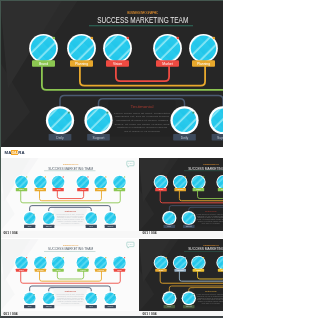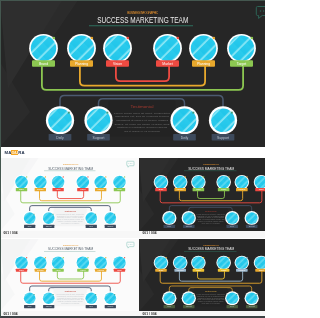--- a/index.html
+++ b/index.html
@@ -1,17 +1,17 @@
 <!DOCTYPE html>
 <html><head>
 <meta charset="utf-8">
 <style>
   html,body{margin:0;padding:0;background:#ffffff;}
   body{width:281px;height:318px;overflow:hidden;font-family:"Liberation Sans",sans-serif;}
-  .page{position:relative;width:265px;height:318px;background:#fff;overflow:hidden;}
+  .page{position:relative;width:223px;height:318px;background:#fff;overflow:hidden;}
   .pborder{position:absolute;left:0;top:0;width:281px;height:318px;box-sizing:border-box;border:1.6px solid #44574f;border-bottom:2.4px solid #3d4245;pointer-events:none;z-index:9;}
   .hero{position:absolute;left:0;top:0;width:281px;height:147px;box-sizing:border-box;overflow:hidden;background:#262626;}
   .grid{position:absolute;left:0;top:147px;width:281px;height:171px;background:#fff;}
   .cell{position:absolute;overflow:hidden;box-sizing:border-box;background:#fff;}
   .cell .slideholder{position:absolute;left:0;right:0;bottom:6.6px;top:0;}
   .cell.withhead .slideholder{top:10.5px;}
   .thead{position:absolute;left:0;top:0;right:0;height:10.5px;background:#fff;box-sizing:border-box;}
   .logo{position:absolute;left:4.5px;top:2.6px;font-size:4.3px;font-weight:bold;letter-spacing:.15px;color:#1b2a44;line-height:5px;white-space:nowrap;}
   .logo .hl{background:#f5a623;color:#ffffff;}
   .tfoot{position:absolute;left:0;bottom:0;right:0;height:6.6px;background:#f7f7f7;}

